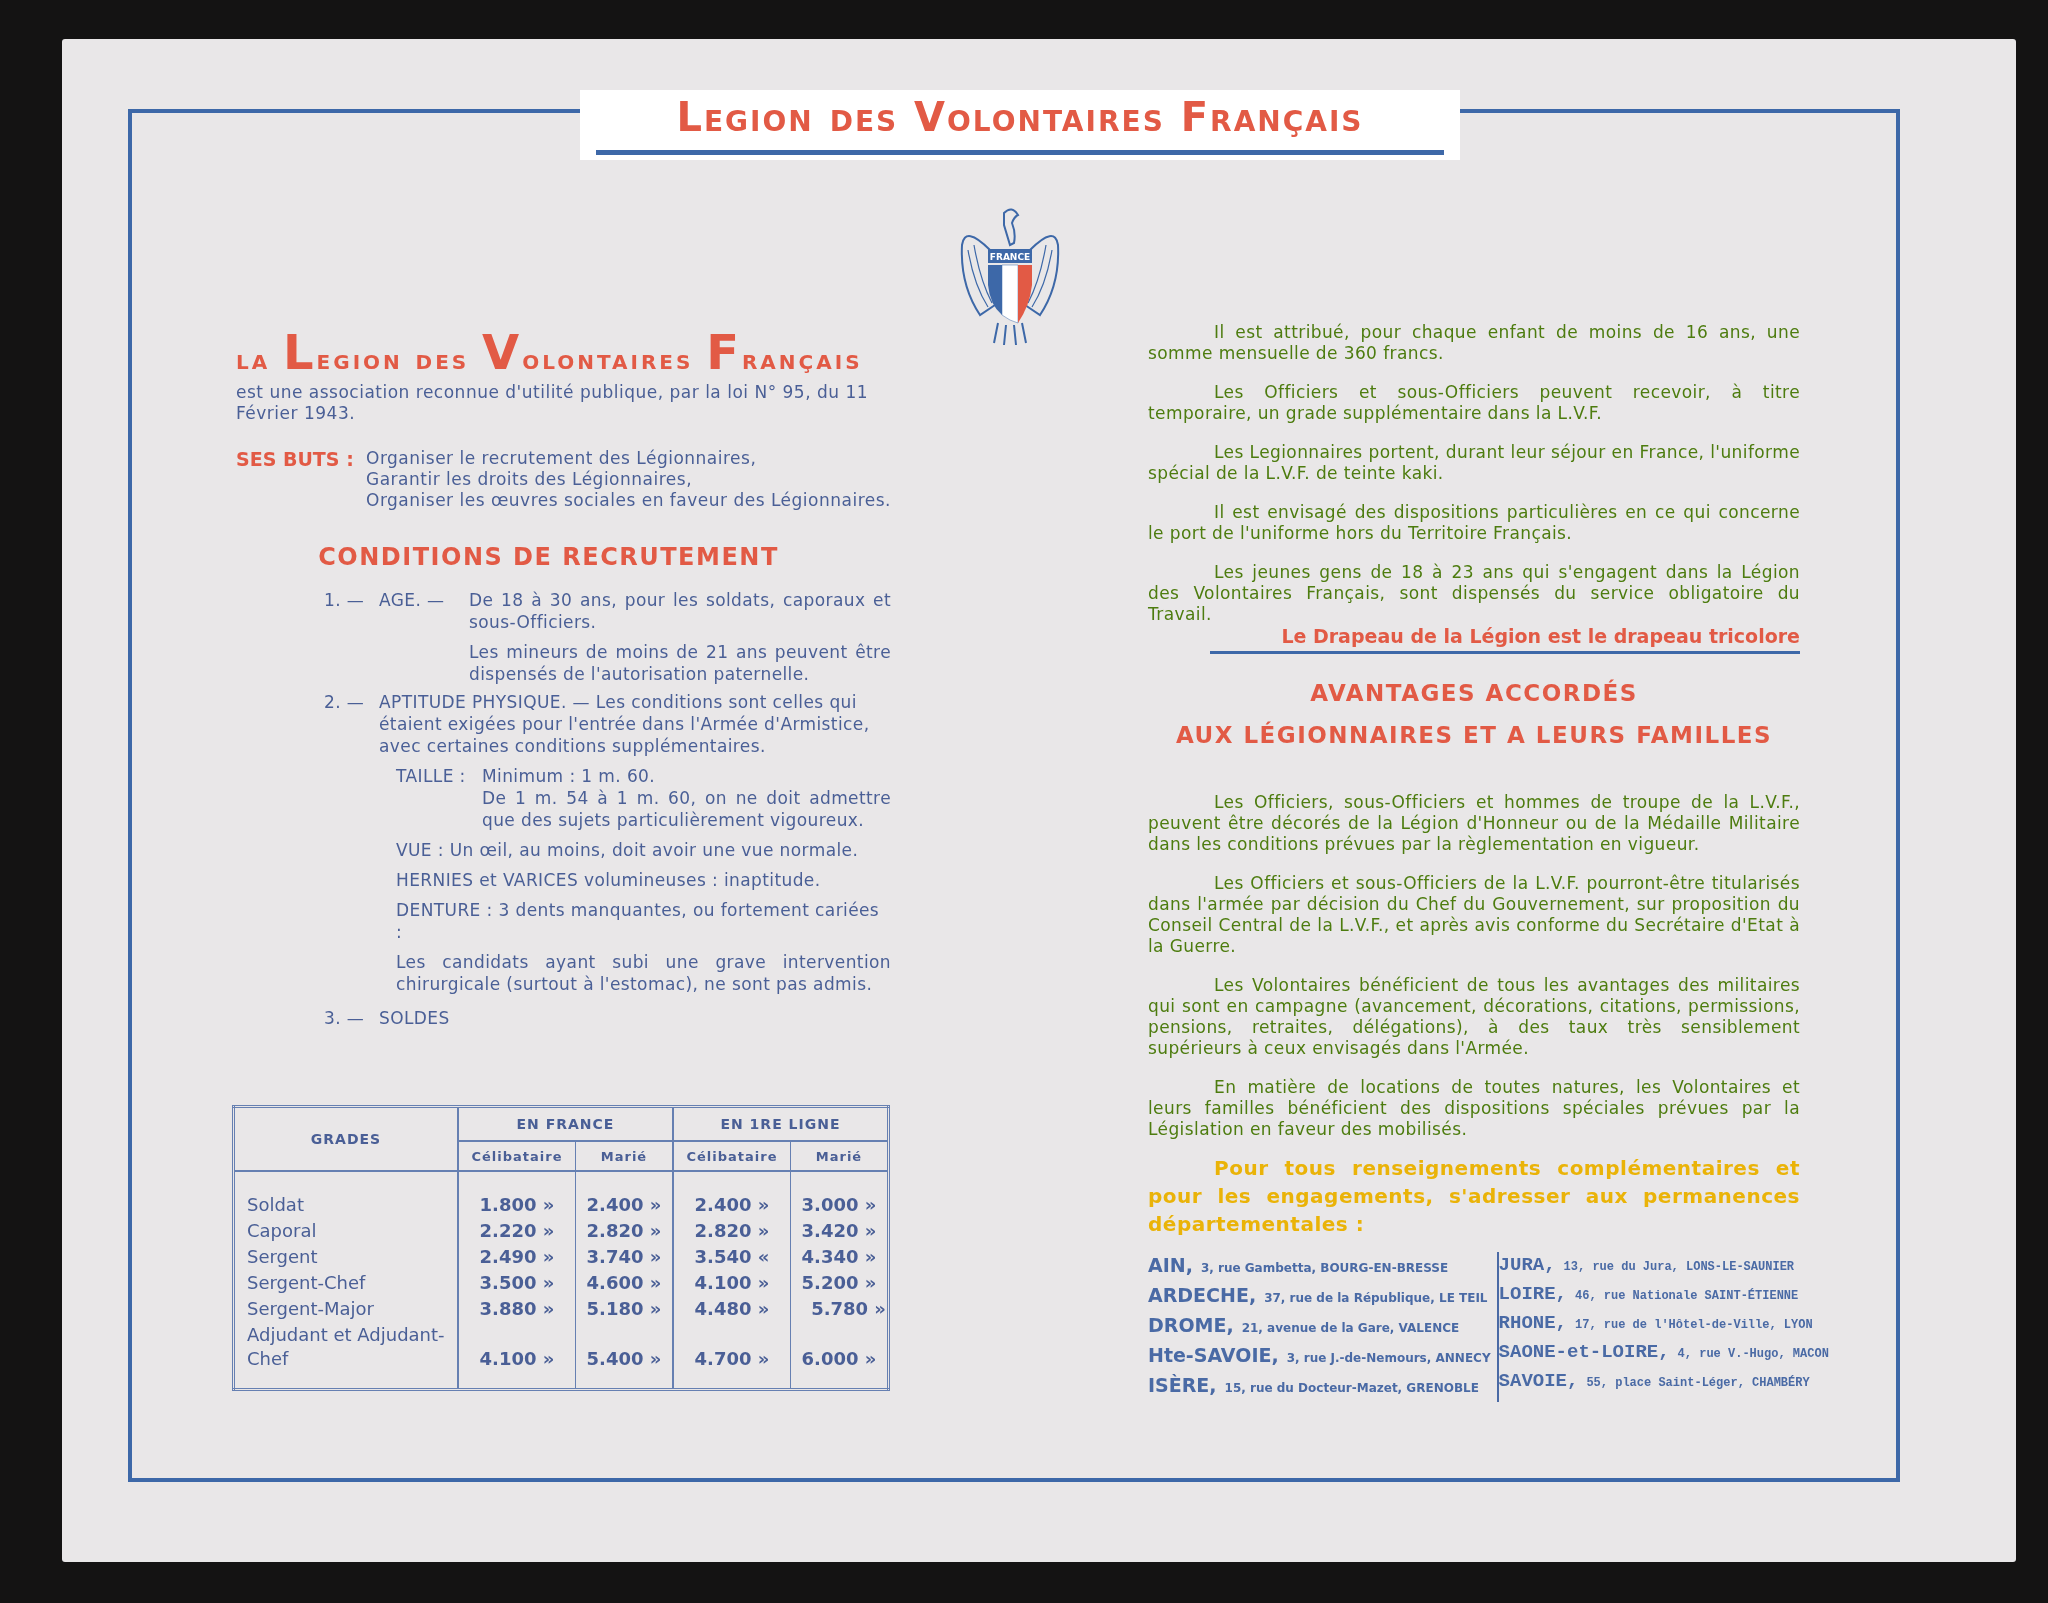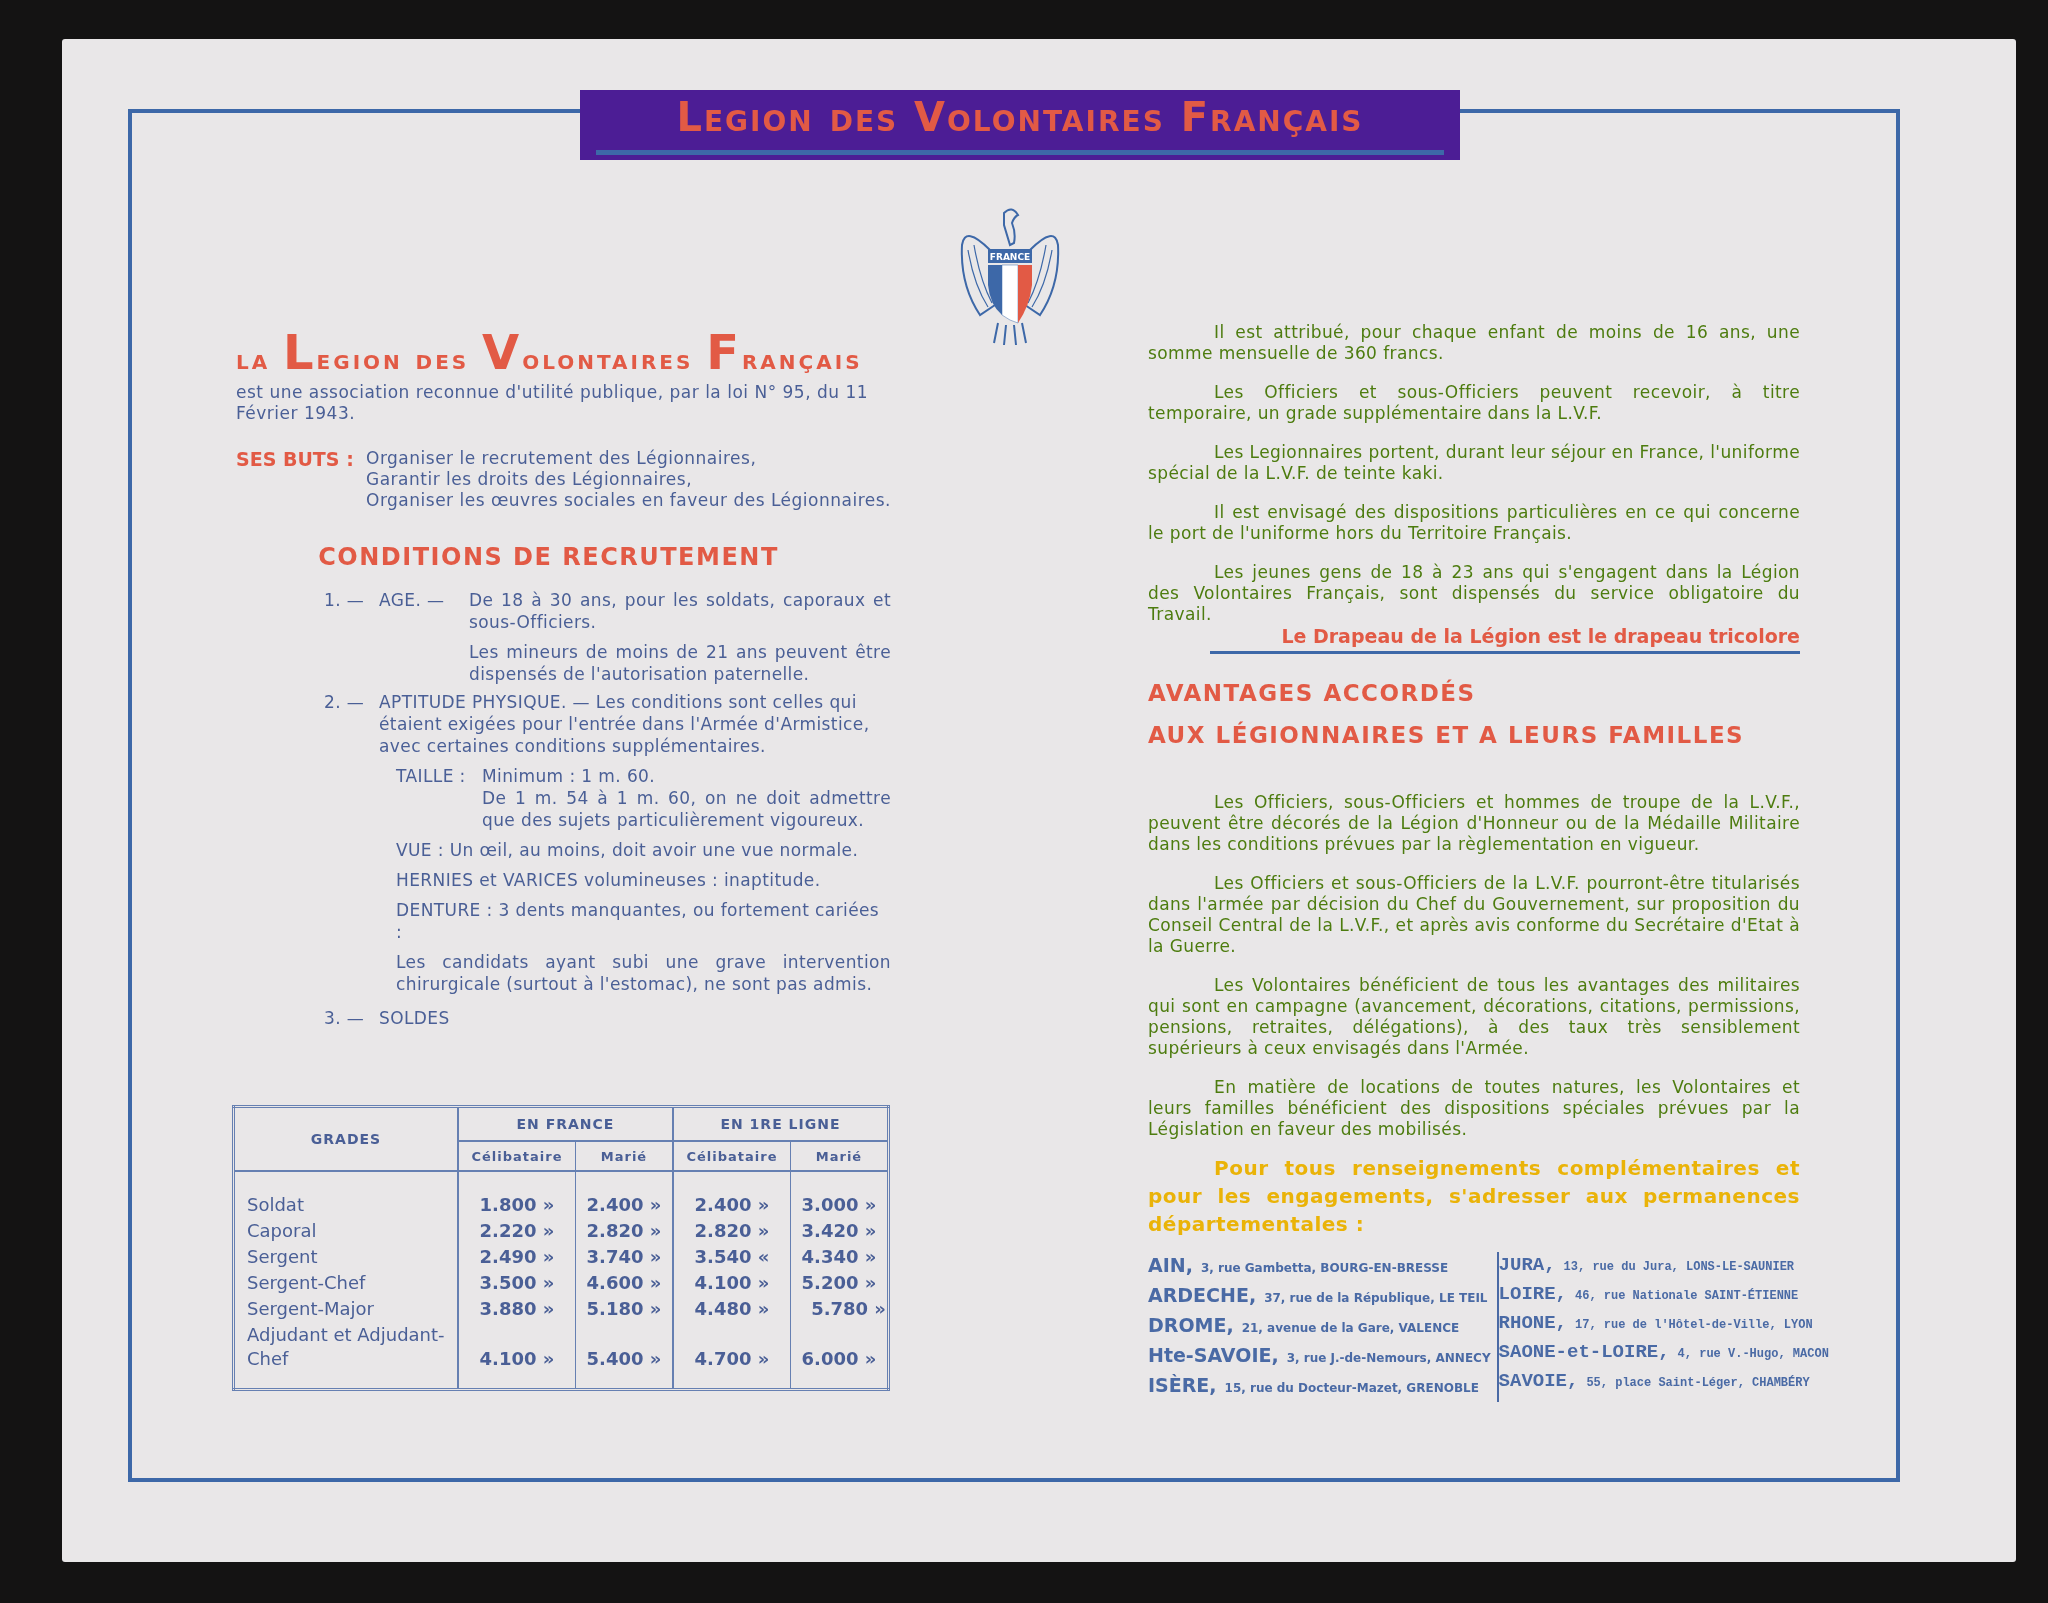--- a/index.html
+++ b/index.html
@@ -1,19 +1,19 @@
 <!DOCTYPE html>
 <html><head>
 <meta charset="utf-8">
 <style>
   html,body{margin:0;padding:0;}
   body{width:2048px;height:1603px;background:#141313;position:relative;overflow:hidden;font-family:"DejaVu Sans",sans-serif;}
   .sheet{position:absolute;left:62px;top:39px;width:1954px;height:1523px;background:#e9e7e8;border-radius:3px;}
   .frame{position:absolute;left:128px;top:109px;width:1772px;height:1373px;border:4px solid #3d68a8;box-sizing:border-box;}
-  .title-wrap{position:absolute;left:580px;top:90px;width:880px;height:70px;background:#4c1d95;text-align:center;}
+  .title-wrap{position:absolute;left:580px;top:90px;width:880px;height:70px;background:#ffffff;text-align:center;}
   .main-title{font-family:"DejaVu Sans",sans-serif;font-weight:bold;color:#e25a45;font-size:40px;letter-spacing:2px;line-height:50px;margin-top:2px;font-variant:small-caps;}
   .title-rule{position:absolute;left:16px;right:16px;top:60px;height:5px;background:#3d68a8;}
   .emblem{position:absolute;left:960px;top:205px;width:100px;height:145px;}
   .left-col{position:absolute;left:236px;top:330px;width:655px;}
   .org-title{font-weight:bold;color:#e25a45;font-size:28px;letter-spacing:3px;font-variant:small-caps;line-height:44px;white-space:nowrap;}
   .org-title .big{font-size:48px;}
   .p{font-size:17px;line-height:21px;color:#4a5f96;letter-spacing:0.5px;}
   .buts{margin-top:24px;display:flex;}
   .buts-label{font-weight:bold;color:#e25a45;font-size:19px;width:130px;}
   .cond-title{text-align:center;font-weight:bold;color:#e25a45;font-size:24px;letter-spacing:1.5px;margin:32px 0 18px 0;padding-right:30px;}
@@ -21,21 +21,21 @@
   .row{display:flex;}
   .pad{padding-left:233px;}
   .sub{padding-left:160px;}
   .sub2{padding-left:240px;}
   table.soldes{position:absolute;left:232px;top:1105px;width:658px;border-collapse:collapse;border:3px double #6680b2;color:#4a5f96;}
   table.soldes th{font-size:14px;font-weight:bold;letter-spacing:1px;}
   table.soldes td{font-size:18px;line-height:24px;}
   .right-col{position:absolute;left:1148px;top:322px;width:652px;}
   .rp{font-size:17px;line-height:21px;color:#4d7c0f;text-align:justify;letter-spacing:0.4px;margin:0 0 18px 0;text-indent:66px;}
   .drapeau{text-align:right;font-weight:bold;color:#e25a45;font-size:19px;border-bottom:3px solid #3d68a8;padding-bottom:4px;margin-left:62px;}
-  .adv-title{font-weight:bold;color:#e25a45;font-size:23px;letter-spacing:1.5px;line-height:42px;margin:18px 0 36px 0;}
+  .adv-title{text-align:center;font-weight:bold;color:#e25a45;font-size:23px;letter-spacing:1.5px;line-height:42px;margin:18px 0 36px 0;}
   .contact{font-weight:bold;color:#eab308;font-size:20px;line-height:28px;letter-spacing:0.5px;}
   .depts{display:flex;margin-top:14px;color:#4a6aa5;}
   .dcol{flex:1;font-size:12px;line-height:27px;white-space:nowrap;font-weight:bold;}
   .dcol.l{border-right:2px solid #4a6aa5;padding-right:6px;}
   .dcol.r{font-family:Liberation Mono, monospace;}
   .dname{font-size:19px;margin-right:8px;}
 </style>
 </head>
 <body>
 

